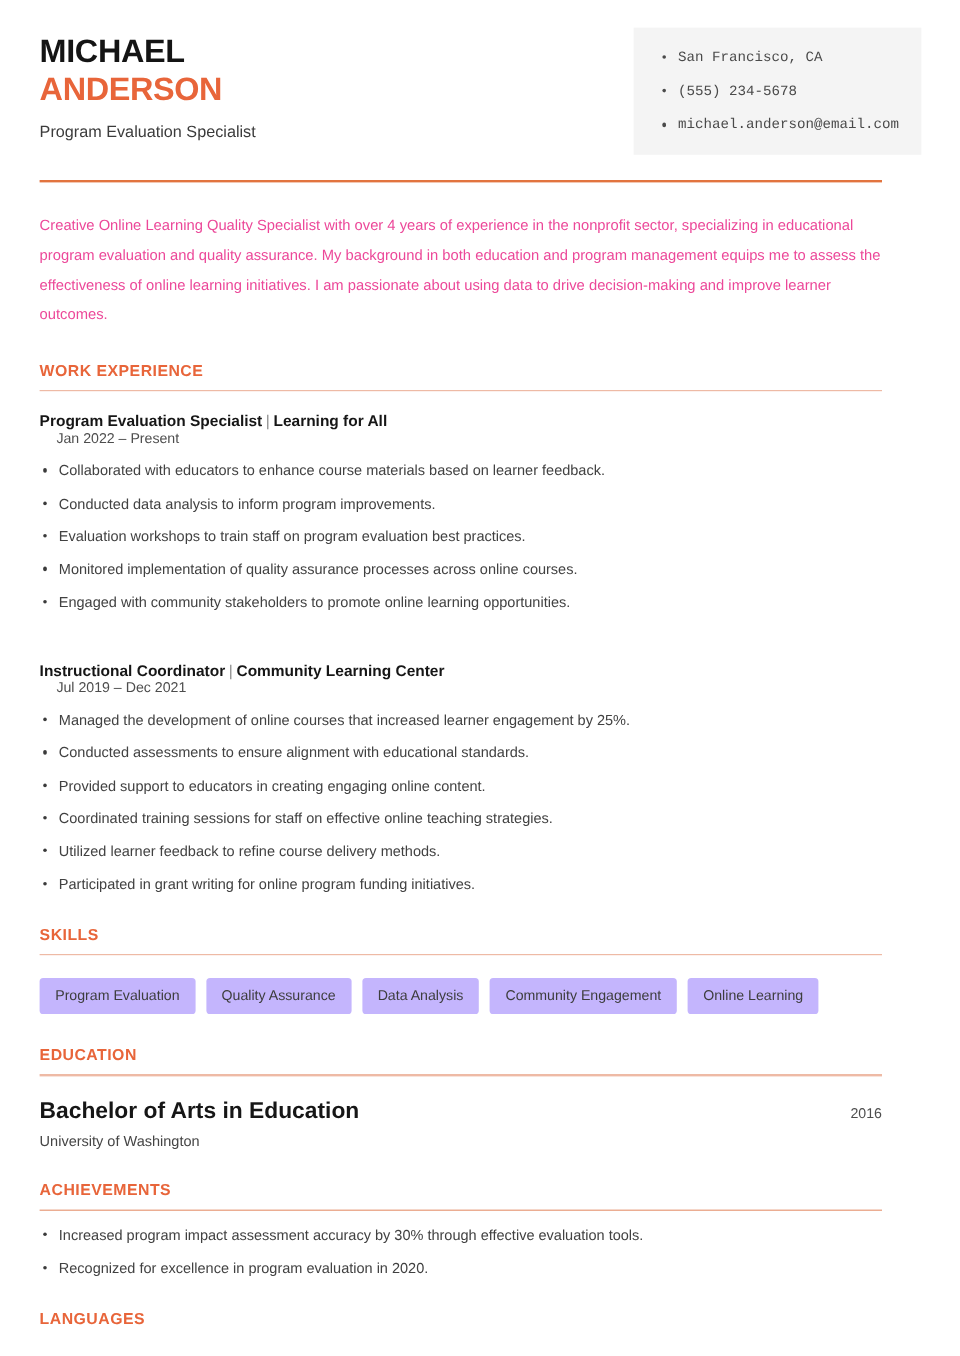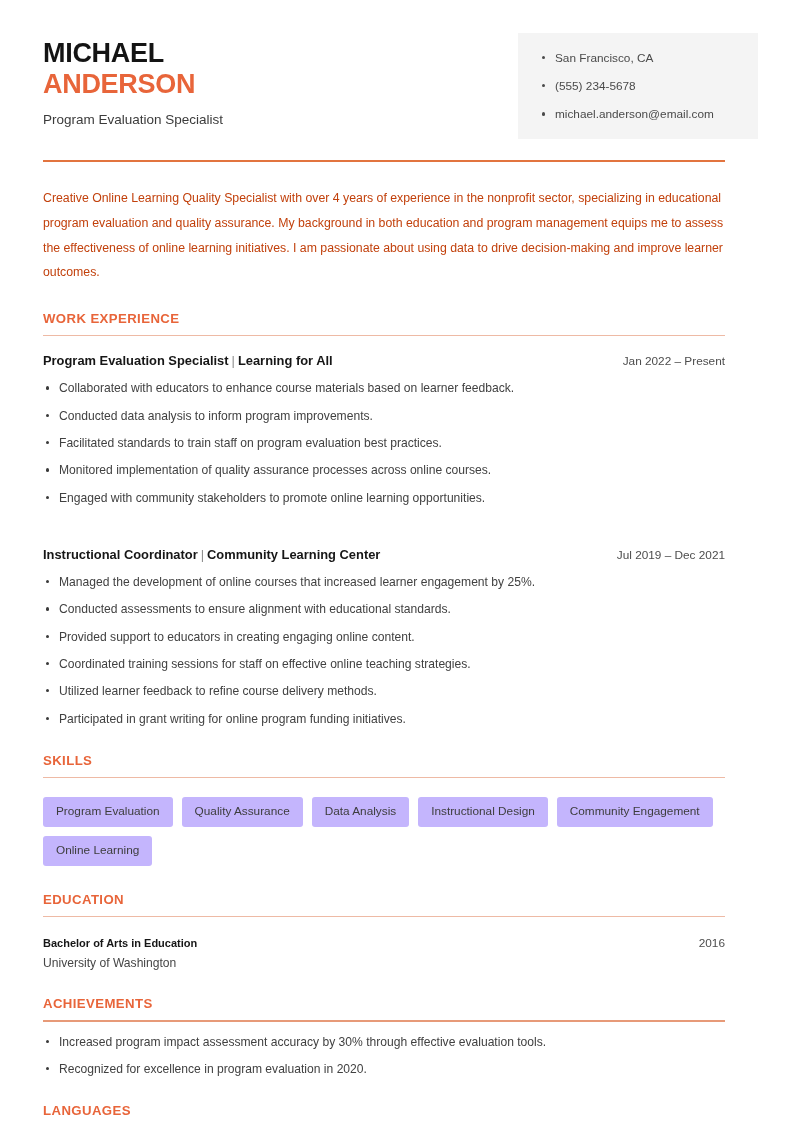--- a/index.html
+++ b/index.html
@@ -13,21 +13,21 @@
     font-family: "Liberation Sans", sans-serif;
     color: #3f3f3f;
     -webkit-font-smoothing: antialiased;
   }
 
   .page {
     position: relative;
     width: 768px;
     min-height: 1130px;
     background: #ffffff;
-    padding: 10px;
+    padding: 0;
     overflow: hidden;
   }
 
   
   .header {
     position: relative;
     display: flex;
     align-items: flex-start;
     justify-content: space-between;
     padding: 22px 0 0 0;
@@ -61,20 +61,21 @@
     margin-top: 1px;
   }
   .contact-list { list-style: none; }
   .contact-list li {
     position: relative;
     font-size: 11.8px;
     color: #4a4a4a;
     padding-left: 13px;
     margin-bottom: 14px;
     line-height: 1.2;
+    font-family: Liberation Mono, monospace;
   }
   .contact-list li:last-child { margin-bottom: 0; }
   .contact-list li::before {
     content: "";
     position: absolute;
     left: 0; top: 5px;
     width: 3.2px; height: 3.2px;
     border-radius: 50%;
     background: #4a4a4a;
   }
@@ -85,21 +86,21 @@
     margin: 21px 33px 0 33px;
   }
 
   
   .content { padding: 0 33px; }
 
   .summary {
     margin-top: 24px;
     font-size: 12.3px;
     line-height: 2.0;
-    color: #c2410c;
+    color: #ec4899;
     max-width: 736px;
   }
 
   .section { margin-top: 26px; }
 
   .section-title {
     font-size: 13.2px;
     font-weight: bold;
     color: #e8653a;
     letter-spacing: 0.4px;
@@ -112,20 +113,21 @@
   .section-rule.strong { background: #e79a78; }
 
   
   .entry { margin-top: 17px; }
   .entry + .entry { margin-top: 41px; }
 
   .entry-head {
     display: flex;
     align-items: baseline;
     justify-content: space-between;
+    flex-direction: column;
   }
   .entry-title {
     font-size: 12.9px;
     font-weight: bold;
     color: #161616;
   }
   .entry-sep {
     font-weight: normal;
     color: #8c8c8c;
     padding: 0 3px;
@@ -174,21 +176,21 @@
   }
 
   
   .edu-entry { margin-top: 19px; }
   .edu-head {
     display: flex;
     align-items: baseline;
     justify-content: space-between;
   }
   .edu-degree {
-    font-size: 11px;
+    font-size: 19px;
     font-weight: bold;
     color: #161616;
   }
   .edu-year {
     font-size: 11.8px;
     color: #4d4d4d;
     white-space: nowrap;
   }
   .edu-school {
     margin-top: 6px;
@@ -240,21 +242,21 @@
       <div class="entry">
         <div class="entry-head">
           <div class="entry-title">
             <span>Program Evaluation Specialist</span><span class="entry-sep">|</span><span>Learning for All</span>
           </div>
           <div class="entry-date">Jan 2022 – Present</div>
         </div>
         <ul class="bullets">
           <li>Collaborated with educators to enhance course materials based on learner feedback.</li>
           <li>Conducted data analysis to inform program improvements.</li>
-          <li>Facilitated standards to train staff on program evaluation best practices.</li>
+          <li>Evaluation workshops to train staff on program evaluation best practices.</li>
           <li>Monitored implementation of quality assurance processes across online courses.</li>
           <li>Engaged with community stakeholders to promote online learning opportunities.</li>
         </ul>
       </div>
 
       <div class="entry">
         <div class="entry-head">
           <div class="entry-title">
             <span>Instructional Coordinator</span><span class="entry-sep">|</span><span>Community Learning Center</span>
           </div>
@@ -271,21 +273,20 @@
       </div>
     </div>
 
     <div class="section">
       <div class="section-title">SKILLS</div>
       <div class="section-rule"></div>
       <div class="tags">
         <span class="tag">Program Evaluation</span>
         <span class="tag">Quality Assurance</span>
         <span class="tag">Data Analysis</span>
-        <span class="tag">Instructional Design</span>
         <span class="tag">Community Engagement</span>
         <span class="tag">Online Learning</span>
       </div>
     </div>
 
     <div class="section">
       <div class="section-title">EDUCATION</div>
       <div class="section-rule"></div>
       <div class="edu-entry">
         <div class="edu-head">

